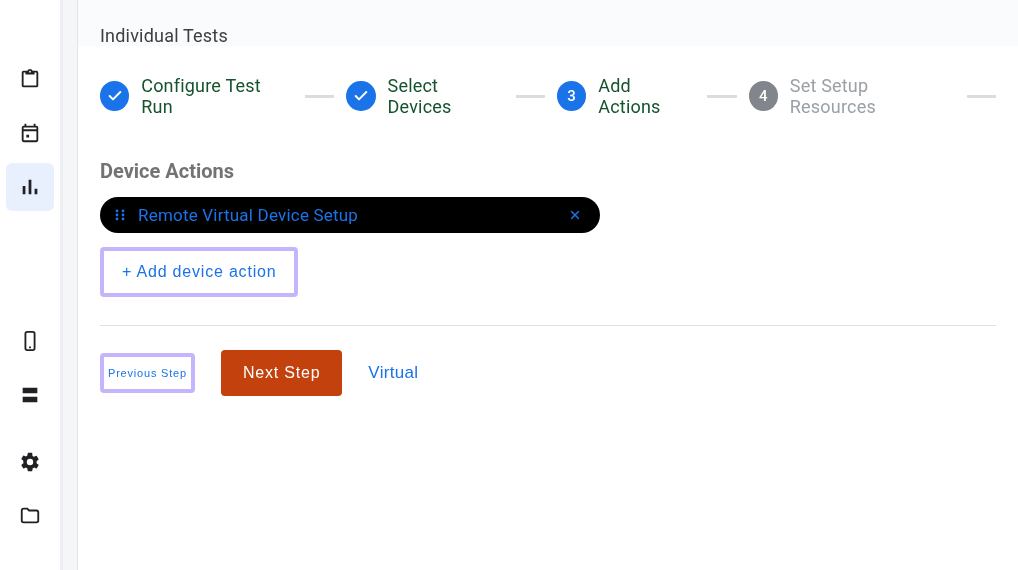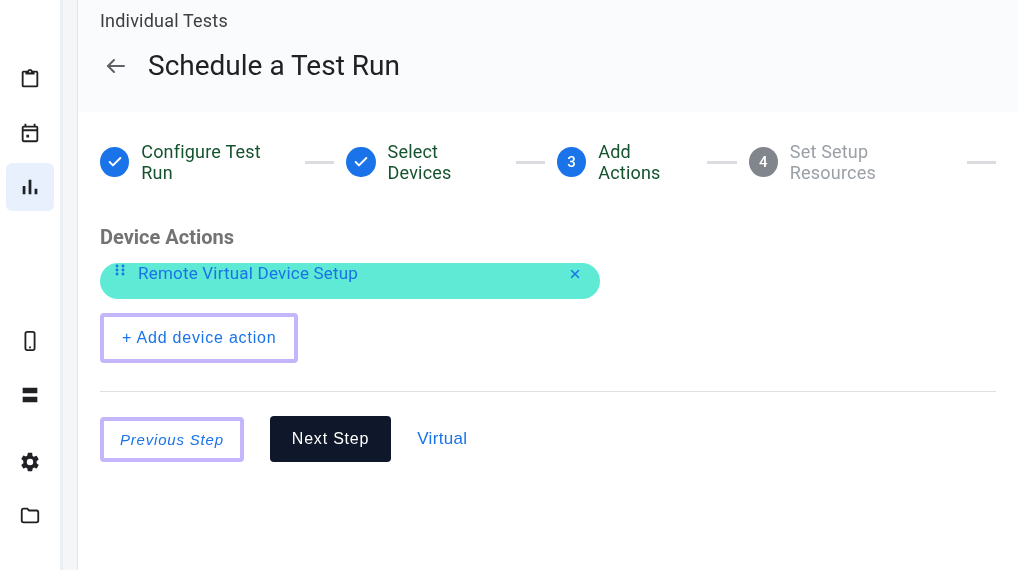--- a/index.html
+++ b/index.html
@@ -13,21 +13,21 @@
   .side-divider { width: 3px; background: #eceff1; height: 100%; position: absolute; right: -3px; top: 0; }
   .side-group-top { display:flex; flex-direction:column; gap:6px; }
   .side-group-mid { display:flex; flex-direction:column; gap:6px; margin-top:100px;}
   .side-group-bot { display:flex; flex-direction:column; gap:6px; margin-top:auto; margin-bottom:30px;}
 
   
   .ghost-col { width: 18px; background: #f5f6f7; border-left: 2px solid #e3e5e8; border-right: 1px solid #e3e5e8; }
 
   
   .main { flex: 1; display: flex; flex-direction: column; min-width: 0;}
-  .header-breadcrumb { padding: 10px 0 0 22px; font-size: 18px; color: #3c4043; letter-spacing: 0.2px;}
+  .header-breadcrumb { padding: 10px 0 0 22px; font-size: 18px; color: #3c4043; letter-spacing: 0.2px; margin-top: 15px;}
   .header-title-row { display: flex; align-items: center; gap: 18px; padding: 18px 0 30px 24px; background: #fafbfc; }
   .back-btn { width: 28px; height: 28px; display:flex; align-items:center; justify-content:center; color:#5f6368; cursor:pointer;}
   .page-title { font-size: 28px; font-weight: 400; color: #202124; }
 
   .header-wrap { background: #fafbfc; border-bottom: 1px solid #fff;}
 
   .content { padding: 0 22px 22px 22px; background: #fff; }
 
   
   .stepper { display:flex; align-items:center; gap:12px; padding: 28px 0 30px 0;}
@@ -36,32 +36,32 @@
   .circle-done { background:#1a73e8;}
   .circle-current { background:#1a73e8;}
   .circle-future { background:#80868b;}
   .step-label { font-size:18px; color:#14532d; letter-spacing:0.2px;}
   .step-label.muted { color:#9aa0a6;}
   .connector { width:30px; height:3px; background:#dadce0;}
 
   
   .section-title { font-size: 20px; color: #737373; margin: 12px 0 14px 0; }
 
-  .action-chip { width: 500px; height: 36px; background: #5eead4; border-radius: 18px; display:flex; align-items:flex-start; padding: 0 14px; gap: 12px; margin-bottom: 14px;}
+  .action-chip { width: 500px; height: 36px; background: #000000; border-radius: 18px; display:flex; align-items:center; padding: 0 14px; gap: 12px; margin-bottom: 14px;}
   .chip-handle { color:#1a73e8; display:flex; }
   .chip-label { color:#1a73e8; font-size: 17px; flex:1; letter-spacing:0.2px;}
   .chip-close { color:#1a73e8; cursor:pointer; display:flex; padding: 4px;}
 
   .outline-btn { display:inline-flex; align-items:center; justify-content:center; padding: 12px 18px; border:4px solid #c4b5fd; border-radius:4px; background:#fff; color:#1a73e8; font-size:16px; letter-spacing:0.8px; cursor:pointer; }
-  .outline-btn.small { padding: 10px 16px; font-size:15px;font-style:italic;}
+  .outline-btn.small { padding: 10px 4px; font-size:11px;}
 
   .hr { border:none; border-top:1px solid #e0e0e0; margin: 26px 0 24px 0;}
 
   .footer-row { display:flex; align-items:center; gap: 26px; }
-  .btn-primary { background:#0f172a; color:#fff; border:none; border-radius:4px; padding: 14px 22px; font-size:16px; letter-spacing:0.8px; cursor:pointer;}
+  .btn-primary { background:#c2410c; color:#fff; border:none; border-radius:4px; padding: 14px 22px; font-size:16px; letter-spacing:0.8px; cursor:pointer;}
   .link-btn { background:none; border:none; color:#1a73e8; font-size:17px; letter-spacing:0.3px; cursor:pointer;}
 
   .section-block { margin-bottom: 28px;}
 
   svg { display:block; }
 </style>
 </head>
 <body>
 
 <div class="root">
@@ -126,31 +126,20 @@
       </div>
     </div>
     <div class="side-divider"></div>
   </nav>
 
   <div class="ghost-col"></div>
 
   <main class="main">
     <div class="header-wrap">
     <div class="header-breadcrumb">Individual Tests</div>
-    <div class="header-title-row">
-      <div class="back-btn">
-        <span>
-          <svg width="24" height="24" viewBox="0 0 24 24" fill="none" stroke="currentColor" stroke-width="2" stroke-linecap="round" stroke-linejoin="round">
-                <line x1="20" y1="12" x2="4" y2="12"></line>
-                <polyline points="10 18 4 12 10 6"></polyline>
-              </svg>
-        </span>
-      </div>
-      <h1 class="page-title">Schedule a Test Run</h1>
-    </div>
     </div>
 
     <div class="content">
 
       <div class="stepper">
         <div class="step">
           <div class="step-circle circle-done">
             <span>
               <svg width="16" height="16" viewBox="0 0 24 24" fill="none" stroke="#fff" stroke-width="3" stroke-linecap="round" stroke-linejoin="round">
                   <polyline points="20 6 9 17 4 12"></polyline>

